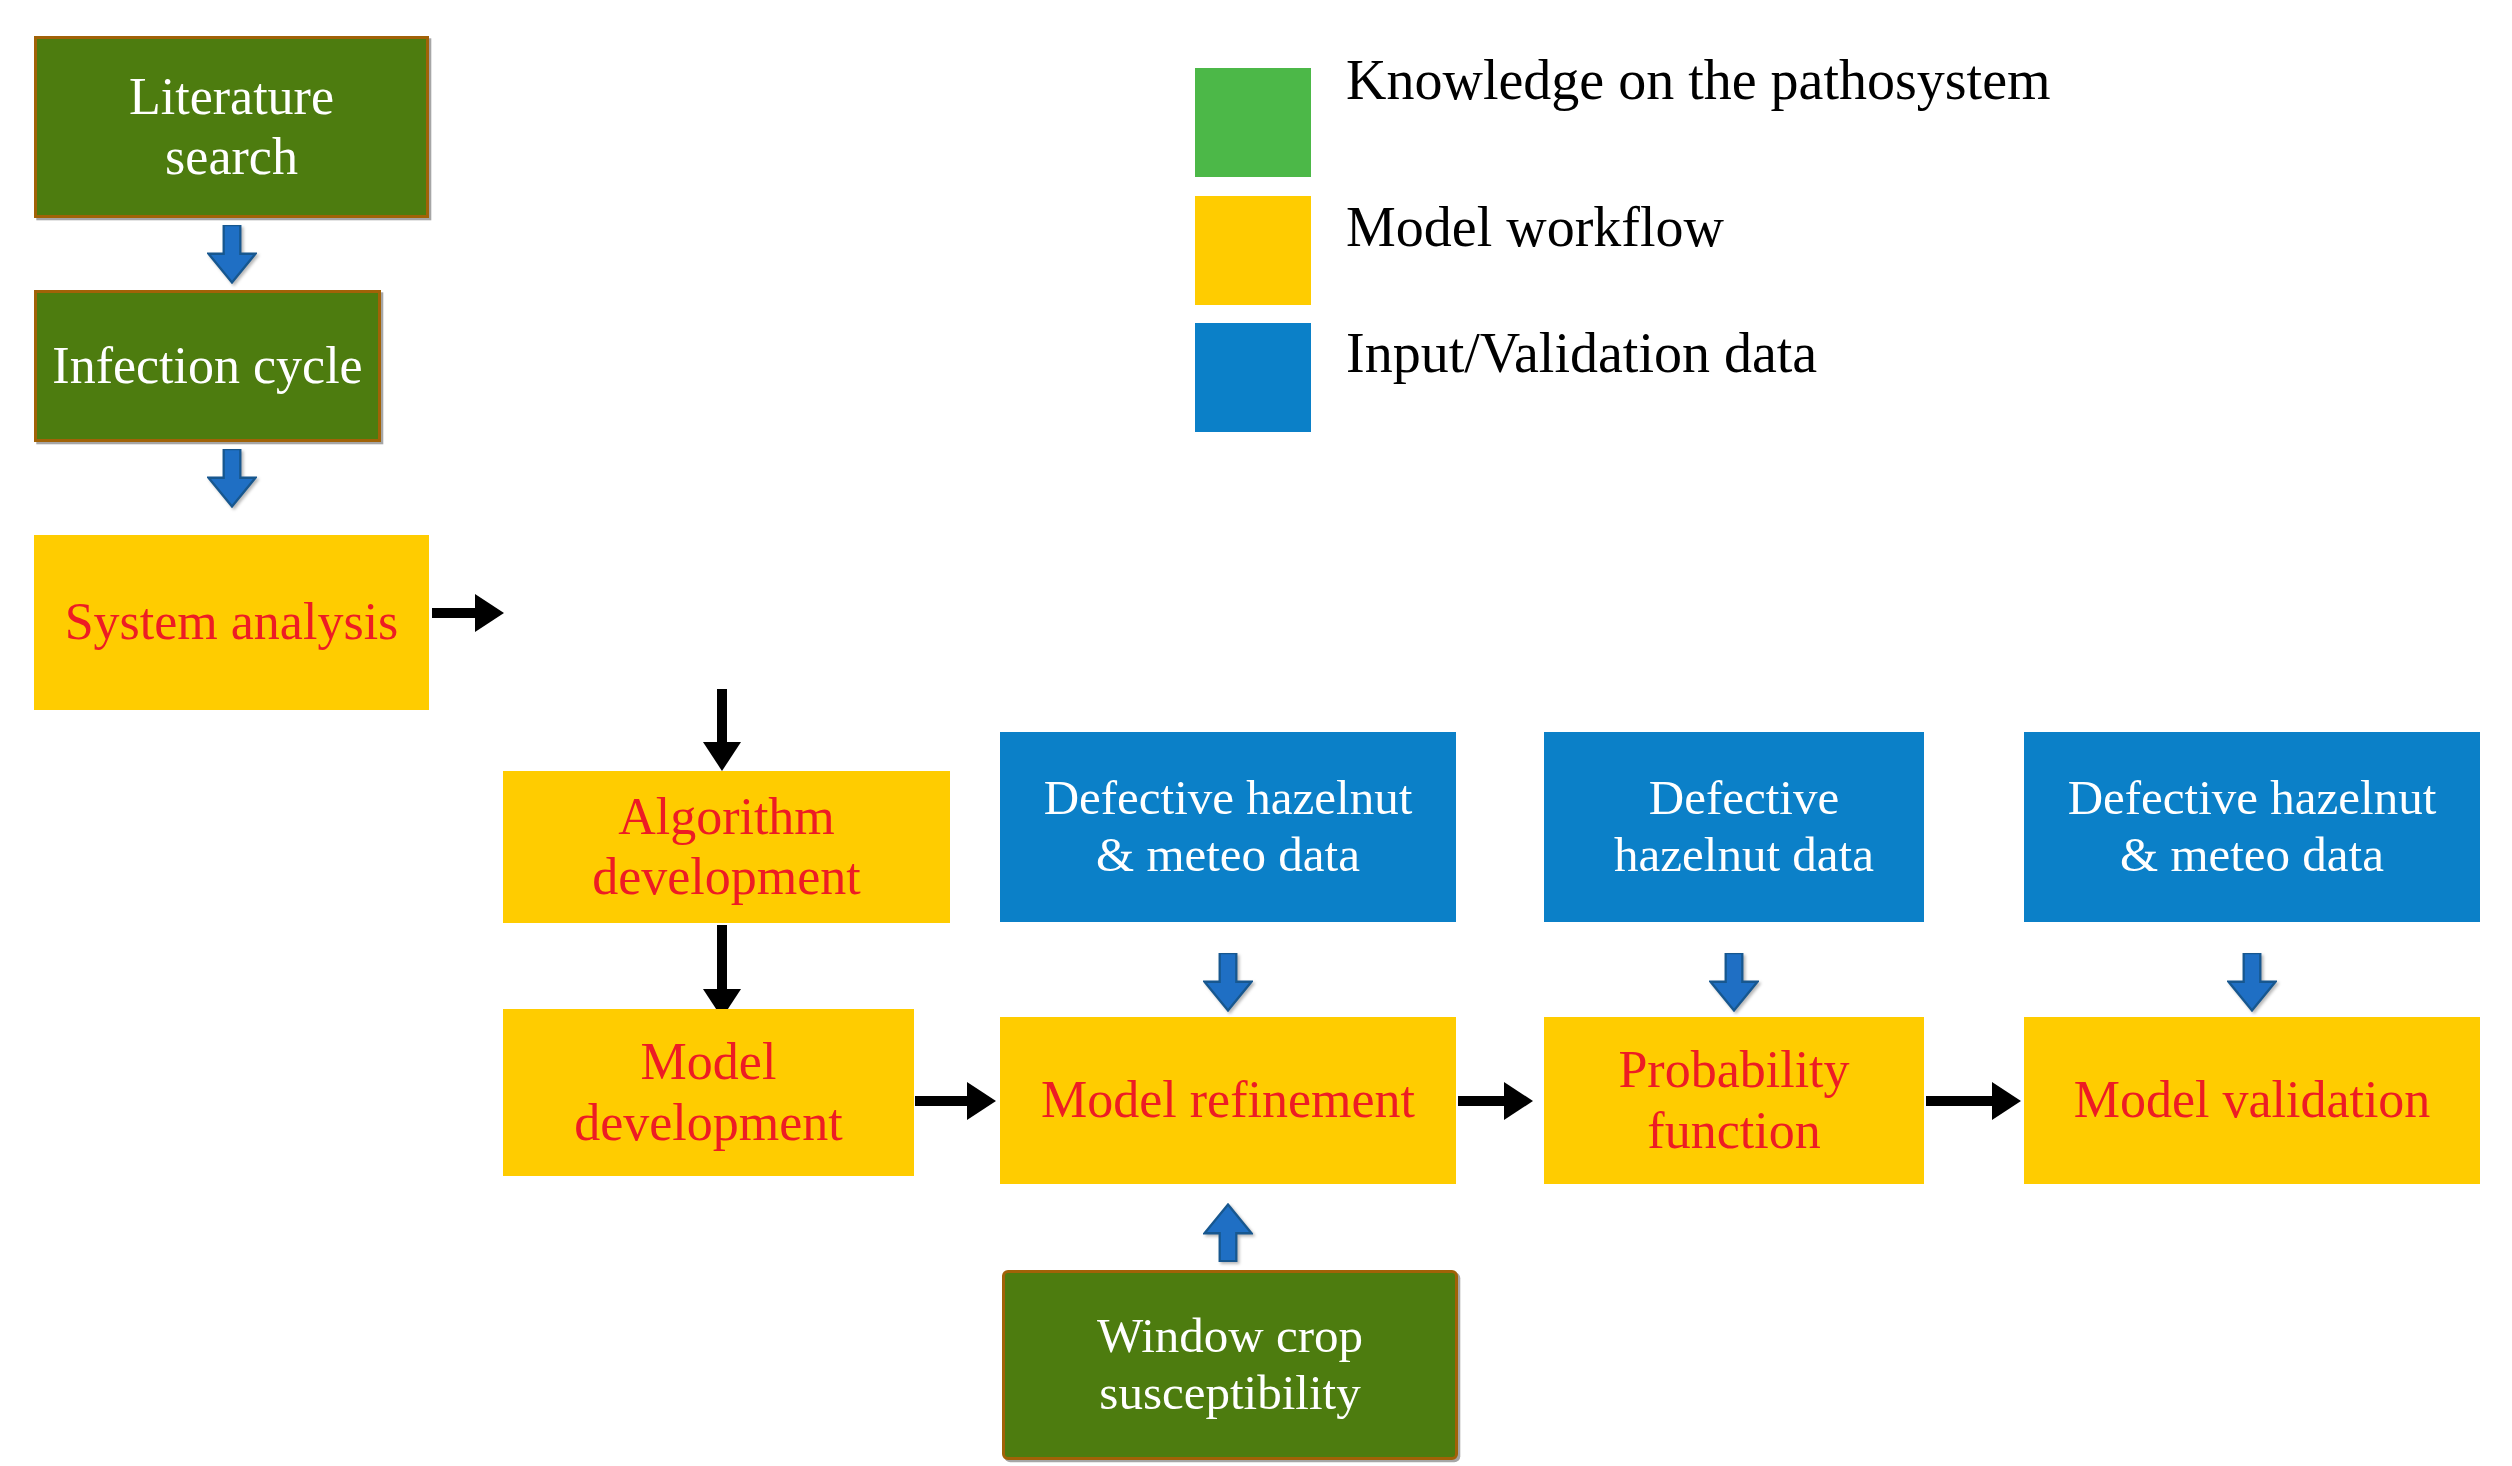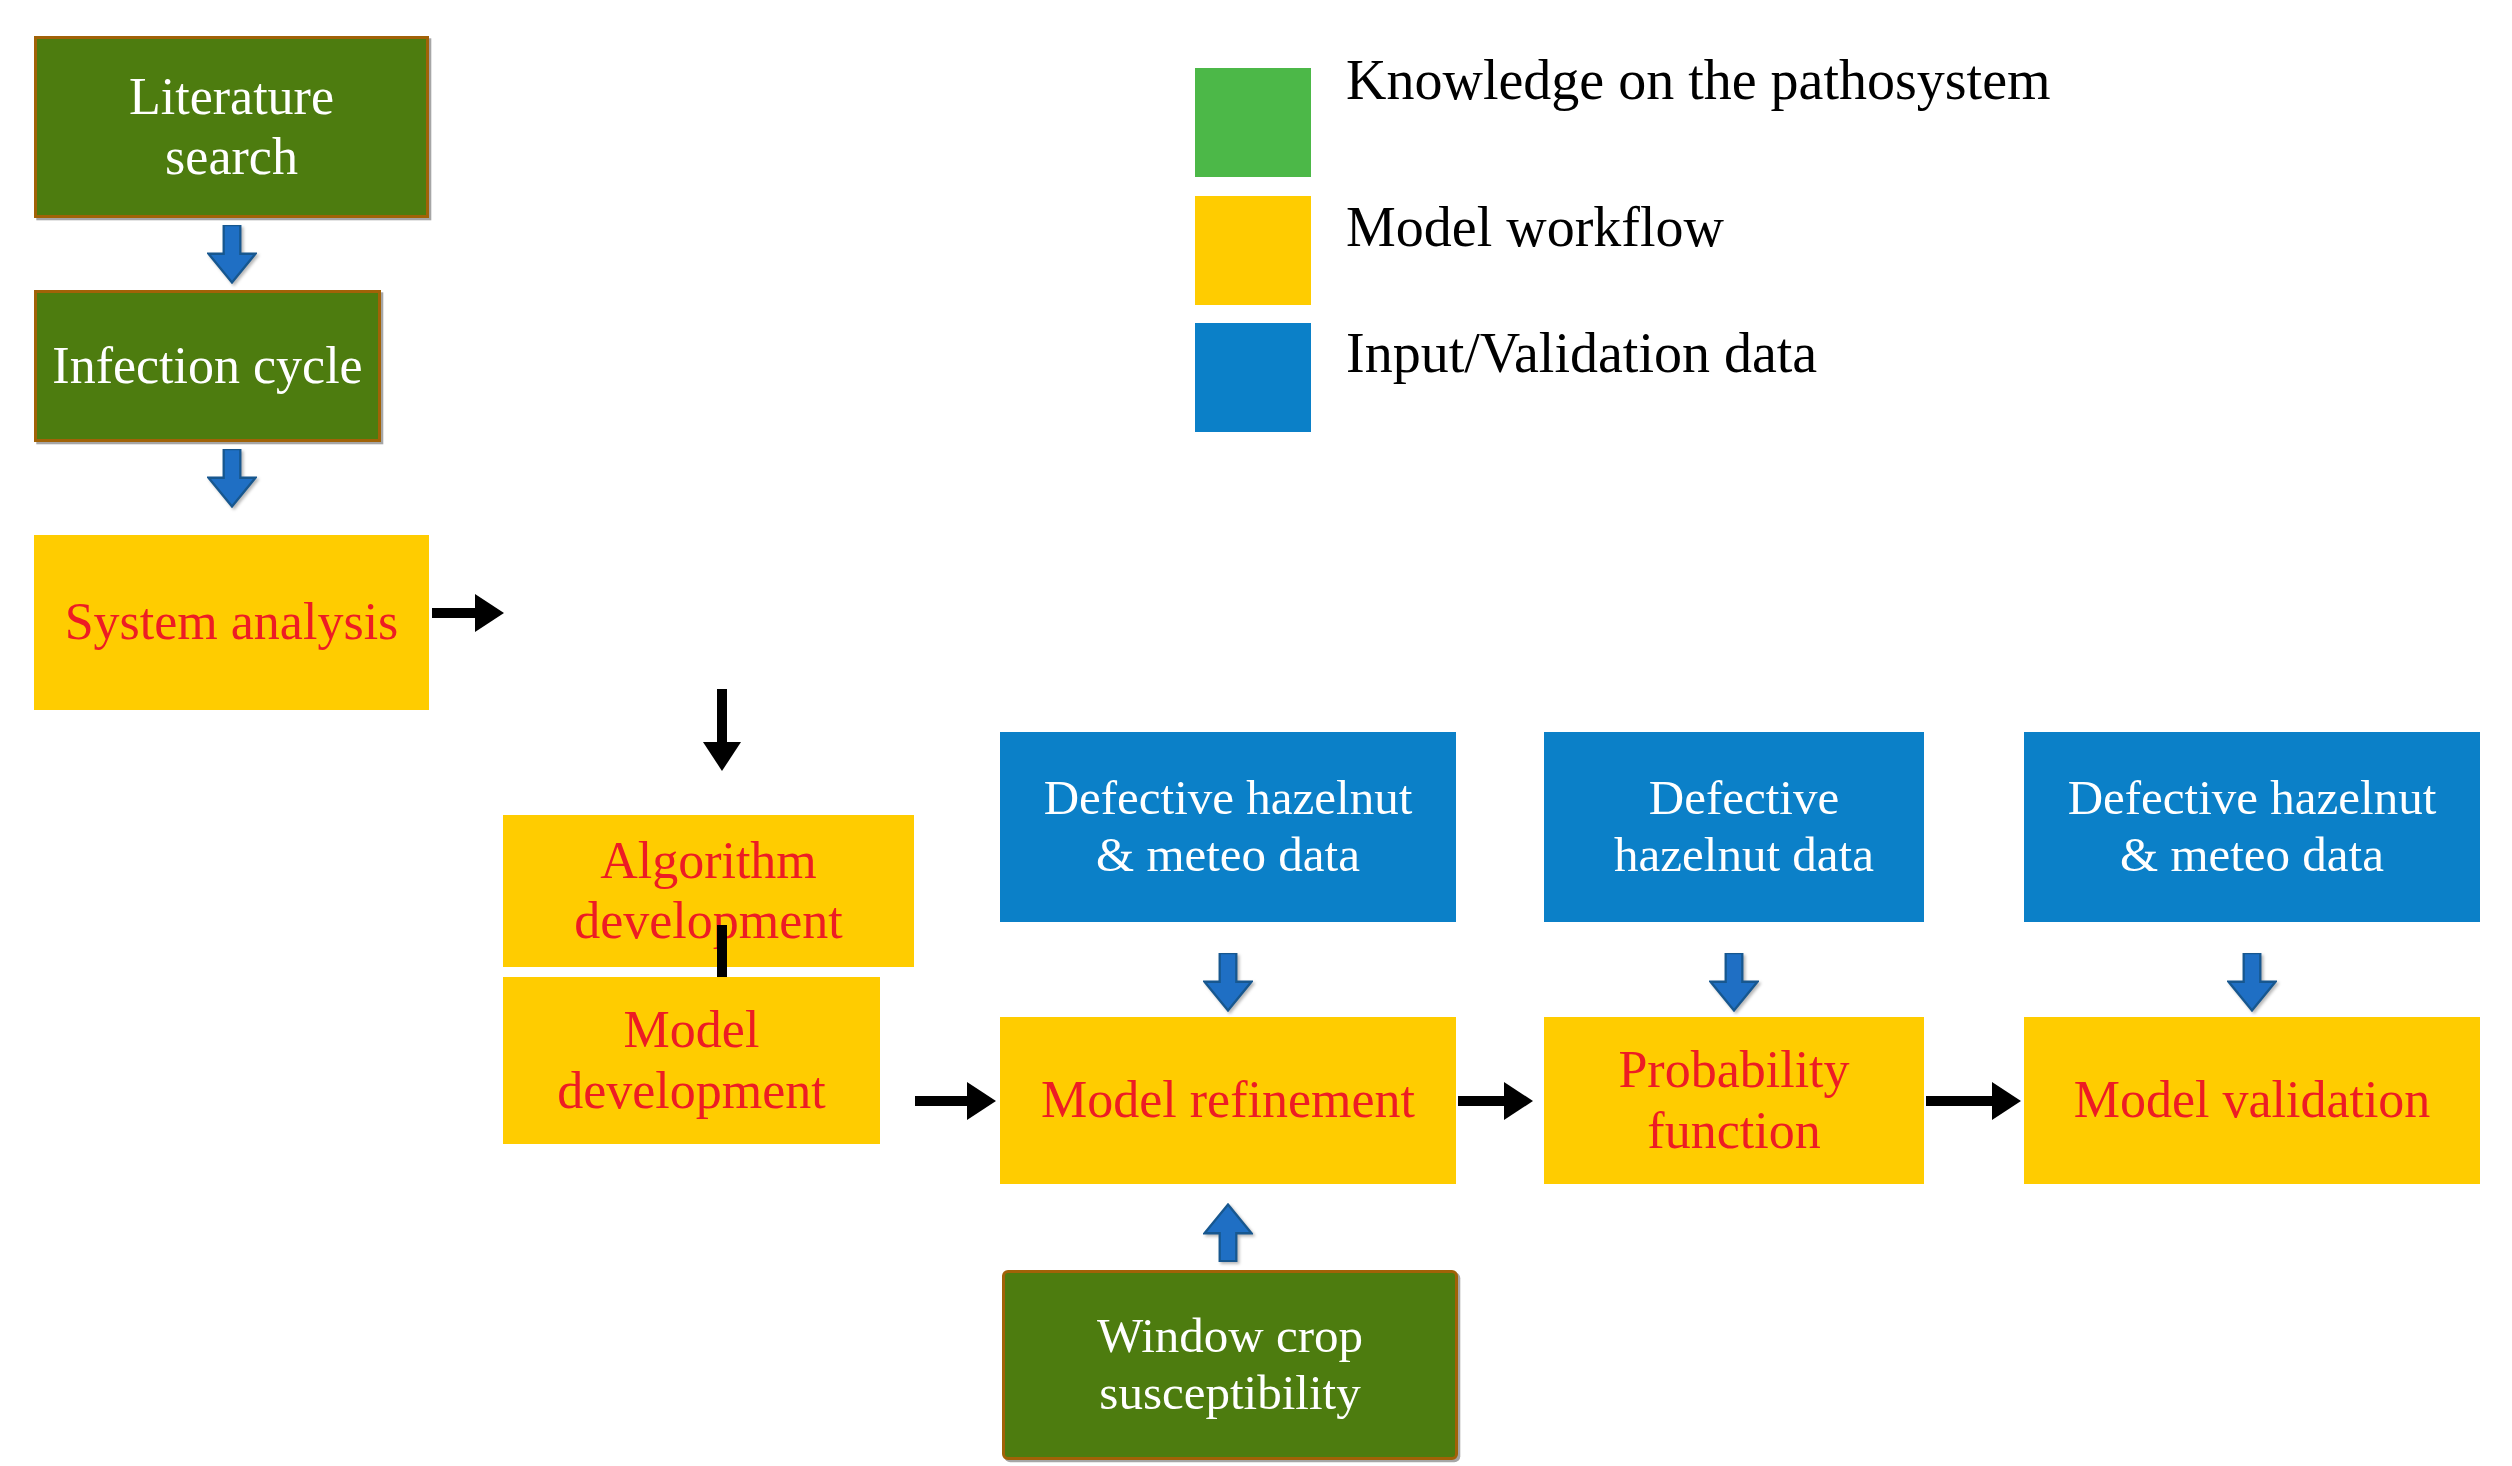--- a/index.html
+++ b/index.html
@@ -168,31 +168,31 @@
     <div class="shaft" style="width:46px;"></div>
     <div class="head" style="left:43px;"></div>
   </div>
 
 
   <div class="arrow-v" style="left:722px; top:689px; height:82px;">
     <div class="shaft" style="height:55px;"></div>
     <div class="head" style="top:53px;"></div>
   </div>
 
-  <div class="node workflow" style="left:503px; top:771px; width:411px; height:152px; font-size:52px;margin-top:44px;">
+  <div class="node workflow" style="left:503px; top:771px; width:447px; height:152px; font-size:52px;">
     <span class="label">Algorithm
 development</span>
   </div>
 
   <div class="arrow-v" style="left:722px; top:925px; height:94px;">
     <div class="shaft" style="height:65px;"></div>
     <div class="head" style="top:64px;"></div>
   </div>
 
-  <div class="node workflow" style="left:503px; top:977px; width:377px; height:167px; font-size:52px;">
+  <div class="node workflow" style="left:503px; top:1009px; width:411px; height:167px; font-size:52px;">
     <span class="label">Model
 development</span>
   </div>
 
   <div class="arrow-h" style="left:915px; top:1101px; width:82px;">
     <div class="shaft" style="width:55px;"></div>
     <div class="head" style="left:52px;"></div>
   </div>
 
   <div class="node data" style="left:1000px; top:732px; width:456px; height:190px; font-size:49px;">

